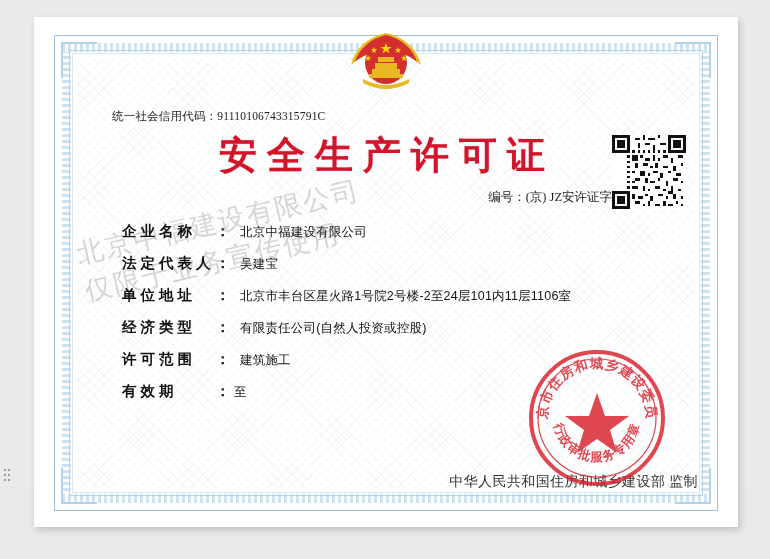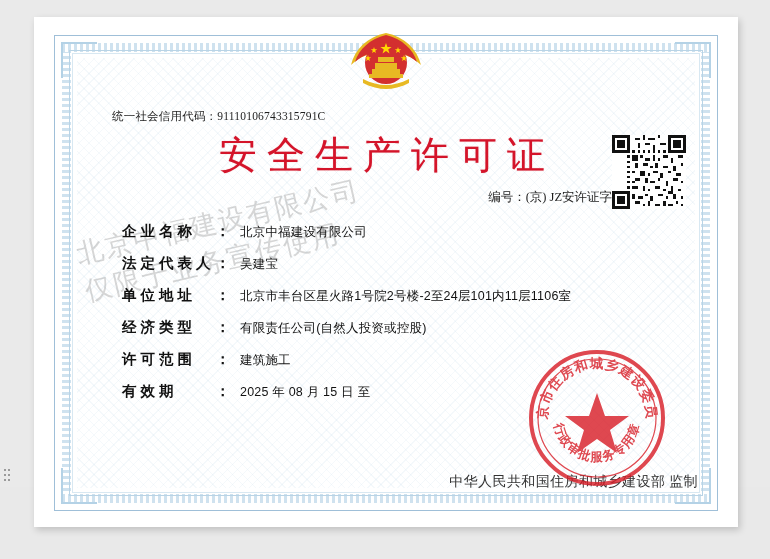--- a/index.html
+++ b/index.html
@@ -90,21 +90,21 @@
     font-family: "Liberation Serif", serif;
     font-size: 11.5px;
     color: #1d1d1d;
     letter-spacing: 0.2px;
     margin-left: 22px;
   }
   .title {
     margin-top: 6px;
     text-align: center;
     font-family: "DejaVu Serif", serif;
-    font-weight: normal;
+    font-weight: bold;
     font-size: 38px;
     letter-spacing: 10px;
     color: #d4142a;
     text-shadow: 0 0 1px rgba(200,0,20,0.4);
     padding-right: 8px;
   }
   .cert-no {
     margin-top: 8px;
     text-align: right;
     font-family: "Liberation Serif", serif;
@@ -411,21 +411,20 @@
               <span class="colon">：</span>
           </span>
           <span class="field-value">建筑施工</span>
         </div>
 
         <div class="field-row valid-row">
           <span class="field-label">
             <span>有 效 期</span>
               <span class="colon">：</span>
           </span>
-          <span class="field-value">2025 年 08 月 15 日</span>
           <span class="field-value seg">至</span>
         </div>
 
       </div>
     </div>
 
     <div class="watermark">
       <div class="wm-line">北京中福建设有限公司</div>
       <div class="wm-line">仅限于业务宣传使用</div>
     </div>

